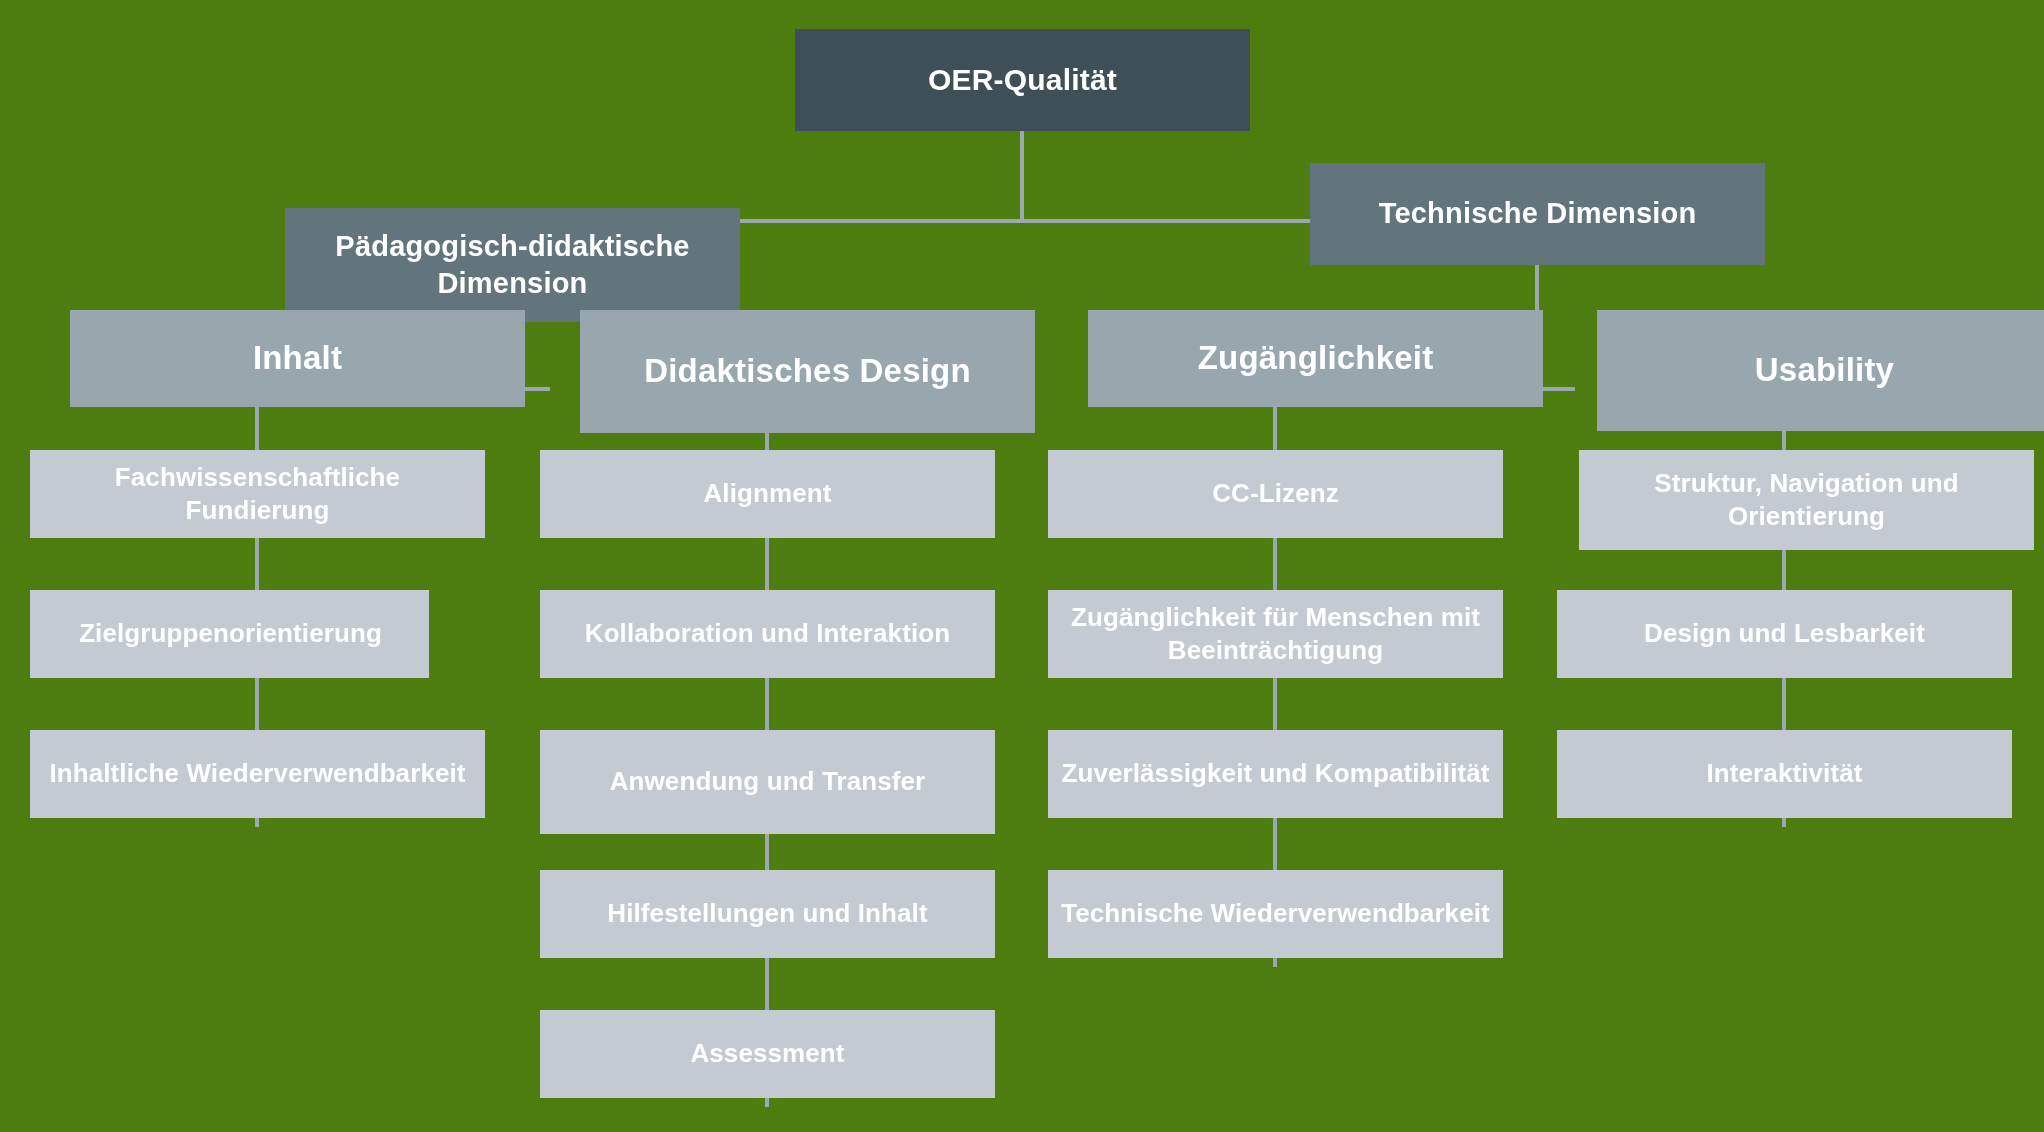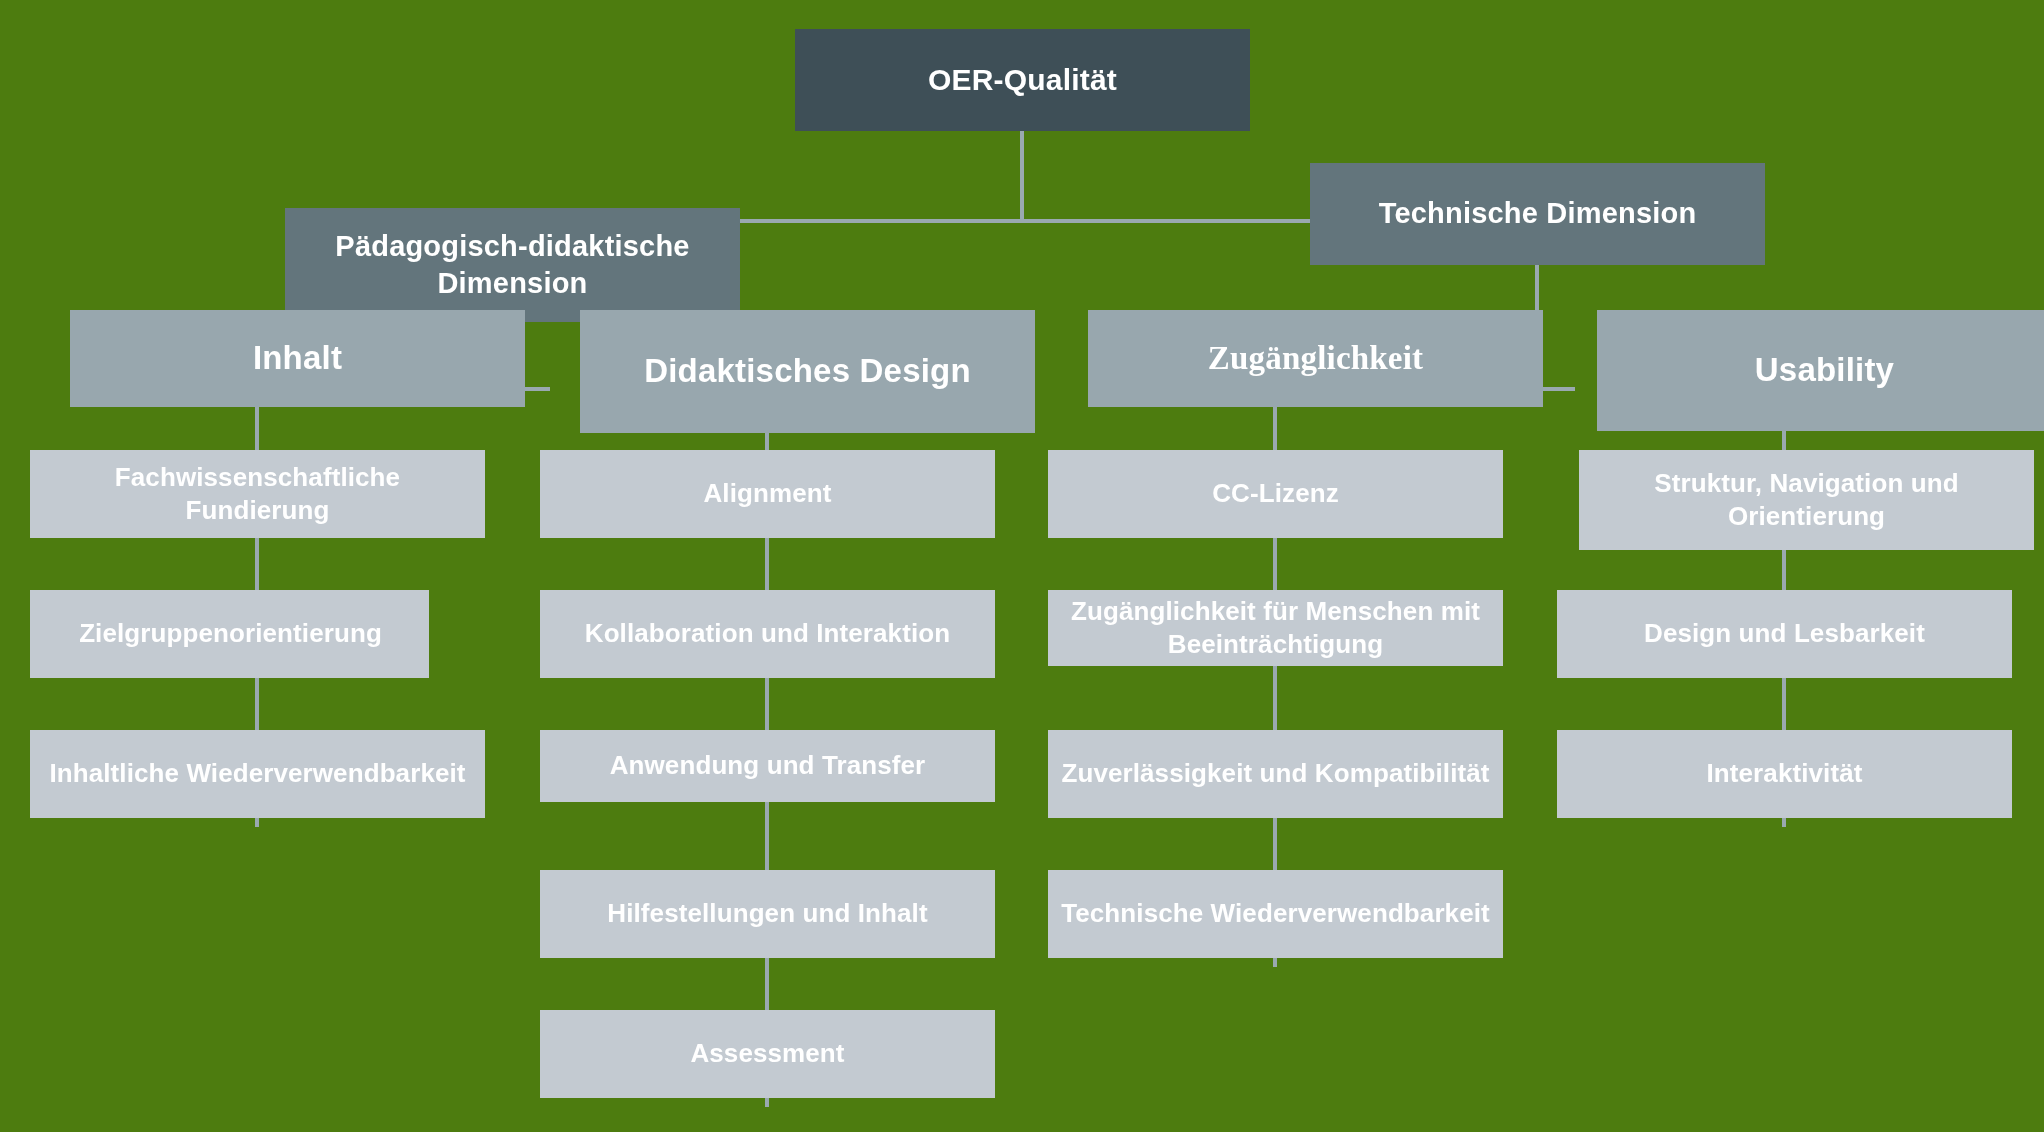--- a/index.html
+++ b/index.html
@@ -84,21 +84,21 @@
   </div>
 
   <div class="node lvl-cat" style="left:30px; top:310px; width:455px; height:97px;">
     <span>Inhalt</span>
   </div>
 
   <div class="node lvl-cat" style="left:540px; top:310px; width:455px; height:123px;">
     <span>Didaktisches Design</span>
   </div>
 
-  <div class="node lvl-cat" style="left:1048px; top:310px; width:455px; height:97px;font-family:Liberation Serif, serif;">
+  <div class="node lvl-cat" style="left:1048px; top:310px; width:455px; height:97px;">
     <span>Zugänglichkeit</span>
   </div>
 
   <div class="node lvl-cat" style="left:1557px; top:310px; width:455px; height:121px;">
     <span>Usability</span>
   </div>
 
   <div class="node lvl-leaf" style="left:30px; top:450px; width:455px; height:88px;">
     <span>Fachwissenschaftliche Fundierung</span>
   </div>
@@ -108,34 +108,34 @@
   <div class="node lvl-leaf" style="left:30px; top:730px; width:455px; height:88px;">
     <span>Inhaltliche Wiederverwendbarkeit</span>
   </div>
 
   <div class="node lvl-leaf" style="left:540px; top:450px; width:455px; height:88px;">
     <span>Alignment</span>
   </div>
   <div class="node lvl-leaf" style="left:540px; top:590px; width:455px; height:88px;">
     <span>Kollaboration und Interaktion</span>
   </div>
-  <div class="node lvl-leaf" style="left:540px; top:730px; width:455px; height:72px;">
+  <div class="node lvl-leaf" style="left:540px; top:730px; width:455px; height:104px;">
     <span>Anwendung und Transfer</span>
   </div>
   <div class="node lvl-leaf" style="left:540px; top:870px; width:455px; height:88px;">
     <span>Hilfestellungen und Inhalt</span>
   </div>
   <div class="node lvl-leaf" style="left:540px; top:1010px; width:455px; height:88px;">
     <span>Assessment</span>
   </div>
 
   <div class="node lvl-leaf" style="left:1048px; top:450px; width:455px; height:88px;">
     <span>CC-Lizenz</span>
   </div>
-  <div class="node lvl-leaf" style="left:1048px; top:590px; width:455px; height:76px;">
+  <div class="node lvl-leaf" style="left:1048px; top:590px; width:455px; height:88px;">
     <span>Zugänglichkeit für Menschen mit Beeinträchtigung</span>
   </div>
   <div class="node lvl-leaf" style="left:1048px; top:730px; width:455px; height:88px;">
     <span>Zuverlässigkeit und Kompatibilität</span>
   </div>
   <div class="node lvl-leaf" style="left:1048px; top:870px; width:455px; height:88px;">
     <span>Technische Wiederverwendbarkeit</span>
   </div>
 
   <div class="node lvl-leaf" style="left:1557px; top:450px; width:455px; height:100px;margin-left:22px;">

